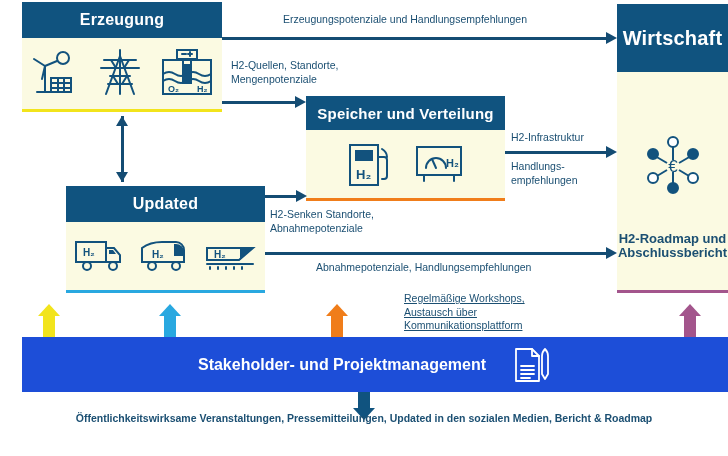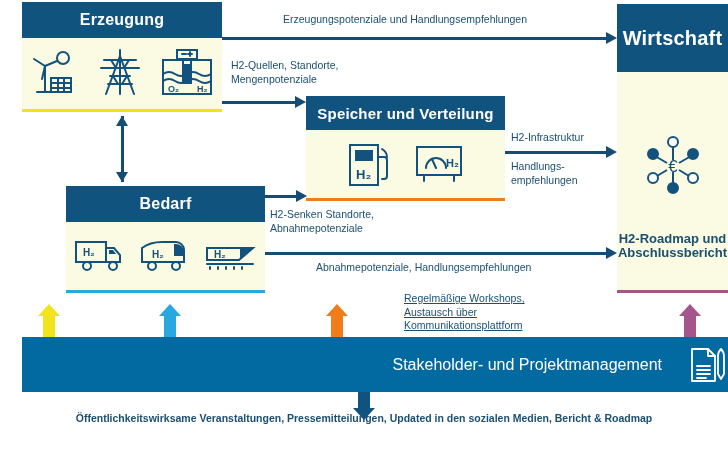--- a/index.html
+++ b/index.html
@@ -92,22 +92,22 @@
   .lbl-bold{font-weight:bold;}
 
   .bottom-caption{
     position:absolute;left:0;right:0;
     text-align:center;
     font-size:10.5px;font-weight:bold;color:#1b4f72;
   }
 
   .sm-bar{
     position:absolute;
-    background:#0369a1;color:#fff;font-weight:normal;
-    display:flex;align-items:center;justify-content:flex-end;
+    background:#1d4ed8;color:#fff;font-weight:bold;
+    display:flex;align-items:center;justify-content:center;
   }
 </style>
 </head>
 <body>
 
 <div id="stage">
 
   <div class="blk-header" style="left:22px;top:2px;width:200px;height:36px;font-size:16px;">Erzeugung</div>
   <div class="blk-body" style="left:22px;top:38px;width:200px;height:71px;">
     <div class="icon-row" style="top:8px;left:0;">
@@ -193,21 +193,21 @@
             <line x1="11" y1="34" x2="11" y2="40"></line>
             <line x1="41" y1="34" x2="41" y2="40"></line>
           </g>
           <text x="33" y="26" font-family="Liberation Sans, sans-serif" font-size="11" font-weight="bold" fill="#12527d">H₂</text>
         </svg>
       </span>
     </div>
   </div>
   <div class="blk-rule" style="left:306px;top:198px;width:199px;background:#f07d1a;"></div>
 
-  <div class="blk-header" style="left:66px;top:186px;width:199px;height:36px;font-size:16px;">Bedarf</div>
+  <div class="blk-header" style="left:66px;top:186px;width:199px;height:36px;font-size:16px;">Updated</div>
   <div class="blk-body" style="left:66px;top:222px;width:199px;height:68px;">
     <div class="icon-row" style="top:12px;left:0;">
       <span>
         <svg width="52" height="40" viewBox="0 0 52 40">
           <g fill="none" stroke="#12527d" stroke-width="2" stroke-linecap="round">
             <rect x="3" y="8" width="30" height="20"></rect>
             <path d="M33 14 h8 l6 7 v7 h-14 z"></path>
             <circle cx="14" cy="32" r="4"></circle>
             <circle cx="40" cy="32" r="4"></circle>
             <path d="M36 16 h4 l3 4 h-7 z" fill="#12527d" stroke="none"></path>

